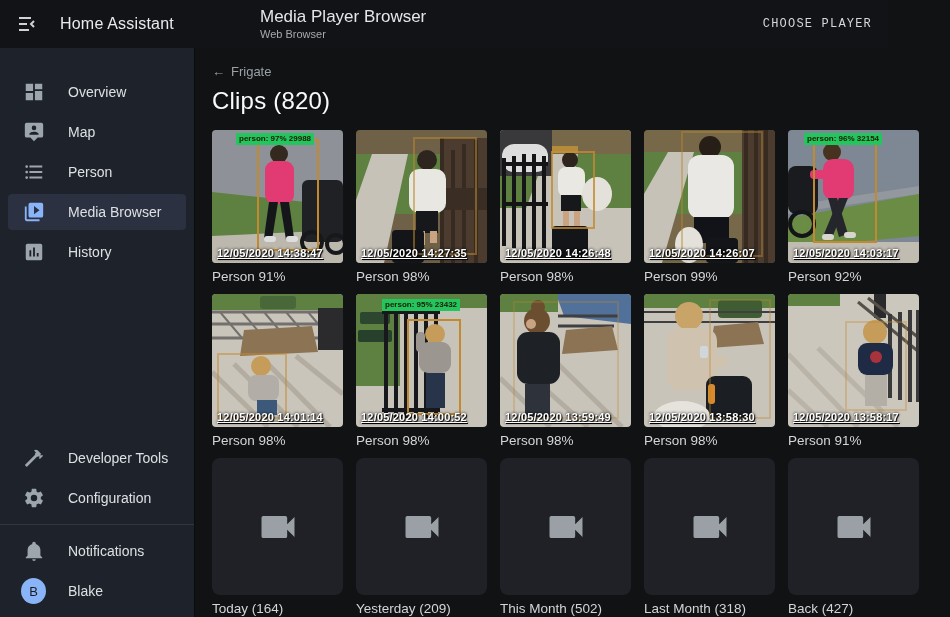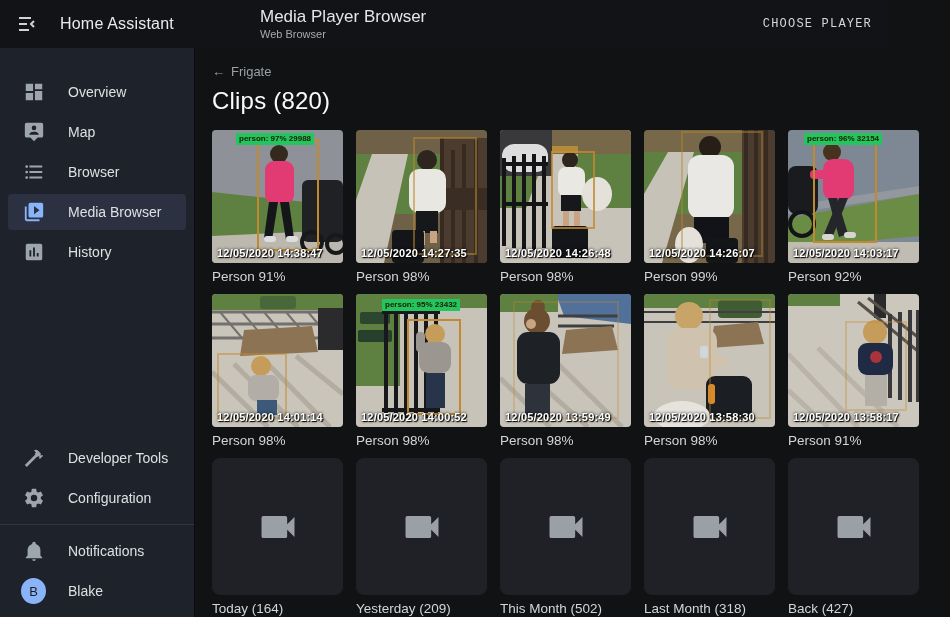--- a/index.html
+++ b/index.html
@@ -28,21 +28,21 @@
   .sb-divider{ height:1px; background:#32363e; margin:6px 0 6px 0; }
   .avatar{ width:26px; height:26px; border-radius:50%; background:#8ab4f8; color:#1b1d21; font-size:13px; font-weight:500; display:flex; align-items:center; justify-content:center; margin-left:-1px;}
   
   .content{ position:absolute; top:48px; left:195px; width:755px; height:569px; background:#101214; padding:14px 0 0 17px; overflow:hidden;}
   .back-link{ display:inline-flex; align-items:center; gap:6px; font-size:13px; color:#9aa0a6; cursor:pointer; background:none; border:none; font-family:inherit; padding:0;}
   .page-title{ margin-top:7px; font-size:24px; font-weight:400; color:#fafafa; letter-spacing:.2px;}
   .grid{ margin-top:15px; display:grid; grid-template-columns:repeat(5,131px); column-gap:13px; row-gap:10px;}
   .cell{ cursor:pointer; }
   .thumb{ position:relative; width:131px; height:133px; border-radius:4px; overflow:hidden; background:#26282c;}
   .thumb svg{ position:absolute; inset:0; width:100%; height:100%; display:block;}
-  .ts{ position:absolute; left:5px; bottom:4px; font-size:11px; font-weight:700; color:#ffffff; text-shadow:0 0 3px #000, 1px 1px 1px #000; letter-spacing:.2px; white-space:nowrap;}
+  .ts{ position:absolute; left:5px; bottom:4px; font-size:11px; font-weight:700; color:#ffffff; text-shadow:0 0 3px #000, 1px 1px 1px #000; letter-spacing:.2px; white-space:nowrap;text-decoration:underline;}
   .boxlabel{ position:absolute; background:#22c55e; color:#241a02; font-size:8px; font-weight:700; padding:1px 3px; white-space:nowrap; line-height:1.2;}
   .cap{ margin-top:6px; font-size:13.5px; color:#d3d5d8; }
   .folder{ width:131px; height:137px; border-radius:8px; background:#1f2126; display:flex; align-items:center; justify-content:center;}
   .folder svg{ width:44px; height:44px; color:#9aa0a6; }
 </style>
 </head>
 <body>
 
 <header class="topbar">
   <button class="menu-btn" aria-label="toggle sidebar">
@@ -75,21 +75,21 @@
         </svg>
     </span>
     <span class="sb-label">Map</span>
   </div>
   <div class="sb-item">
     <span class="sb-icon">
       <svg viewBox="0 0 24 24" fill="currentColor" width="22" height="22">
           <path d="M7,5H21V7H7V5M7,13V11H21V13H7M4,4.5A1.5,1.5 0 0,1 5.5,6A1.5,1.5 0 0,1 4,7.5A1.5,1.5 0 0,1 2.5,6A1.5,1.5 0 0,1 4,4.5M4,10.5A1.5,1.5 0 0,1 5.5,12A1.5,1.5 0 0,1 4,13.5A1.5,1.5 0 0,1 2.5,12A1.5,1.5 0 0,1 4,10.5M7,19V17H21V19H7M4,16.5A1.5,1.5 0 0,1 5.5,18A1.5,1.5 0 0,1 4,19.5A1.5,1.5 0 0,1 2.5,18A1.5,1.5 0 0,1 4,16.5Z"></path>
         </svg>
     </span>
-    <span class="sb-label">Browser</span>
+    <span class="sb-label">Person</span>
   </div>
   <div class="sb-item selected">
     <span class="sb-icon">
       <svg viewBox="0 0 24 24" fill="currentColor" width="22" height="22">
           <path d="M4,6H2V20A2,2 0 0,0 4,22H18V20H4V6M20,2H8A2,2 0 0,0 6,4V16A2,2 0 0,0 8,18H20A2,2 0 0,0 22,16V4A2,2 0 0,0 20,2M12,14.5V5.5L18,10L12,14.5Z"></path>
         </svg>
     </span>
     <span class="sb-label">Media Browser</span>
   </div>
   <div class="sb-item">

